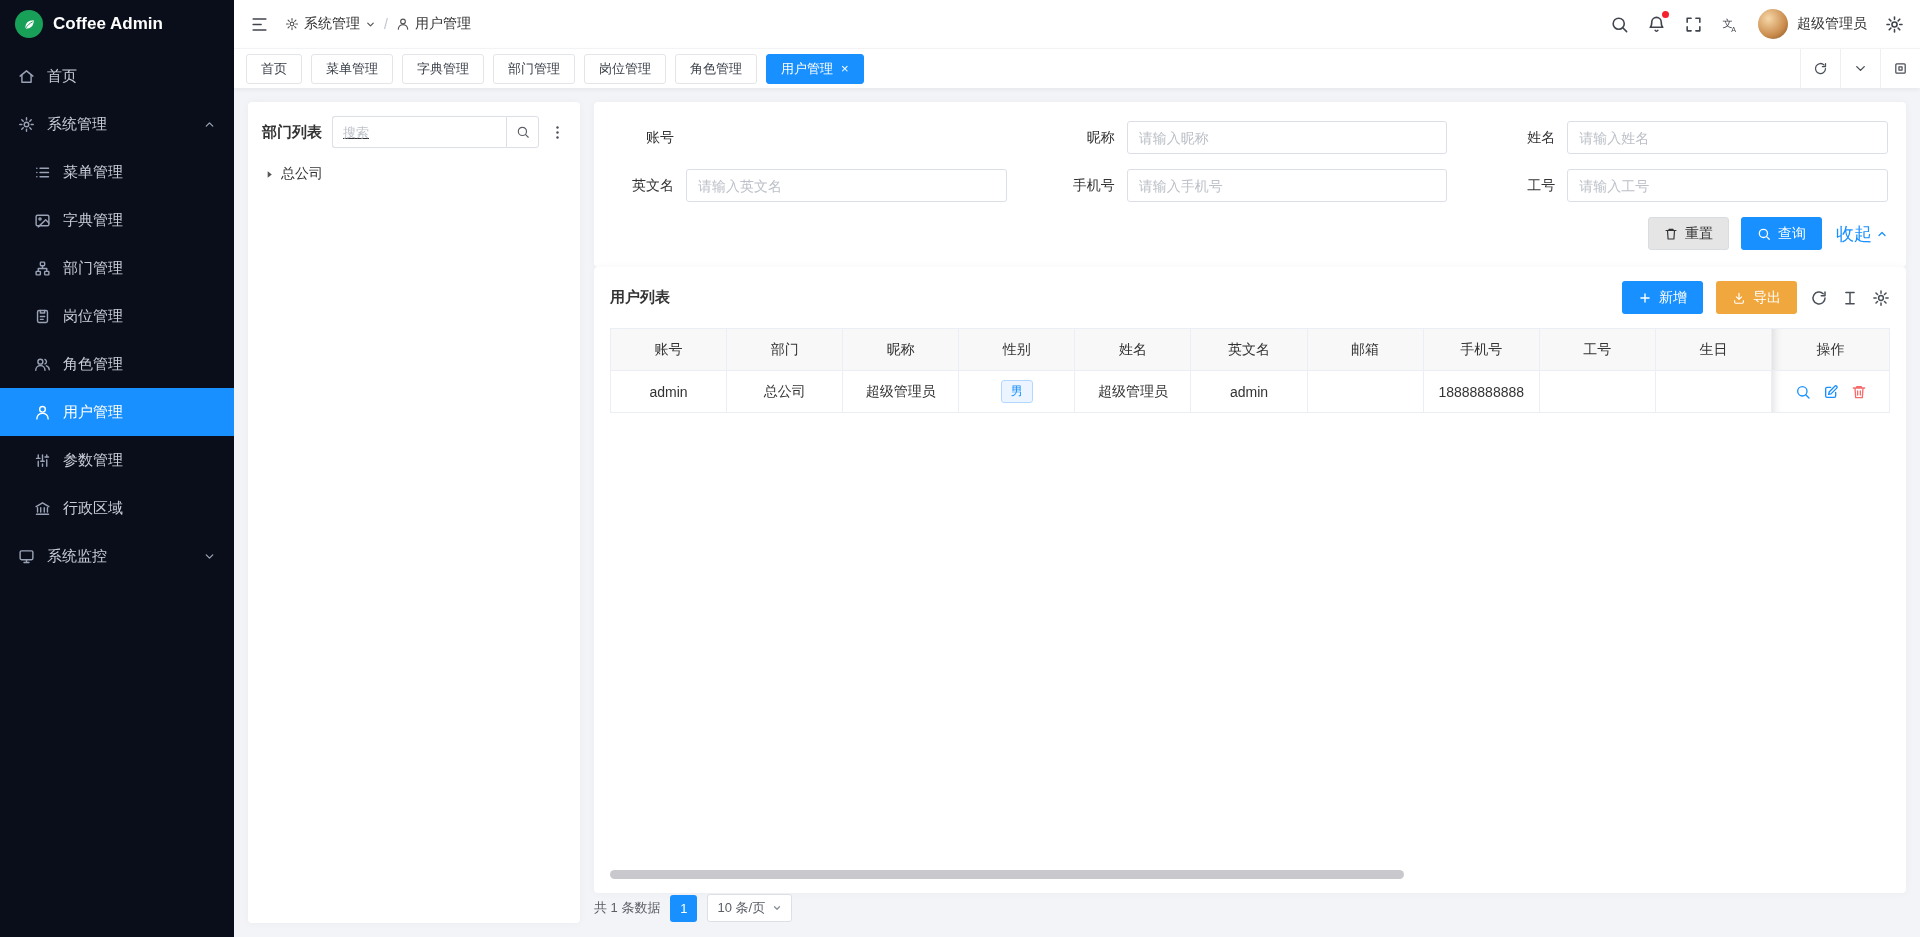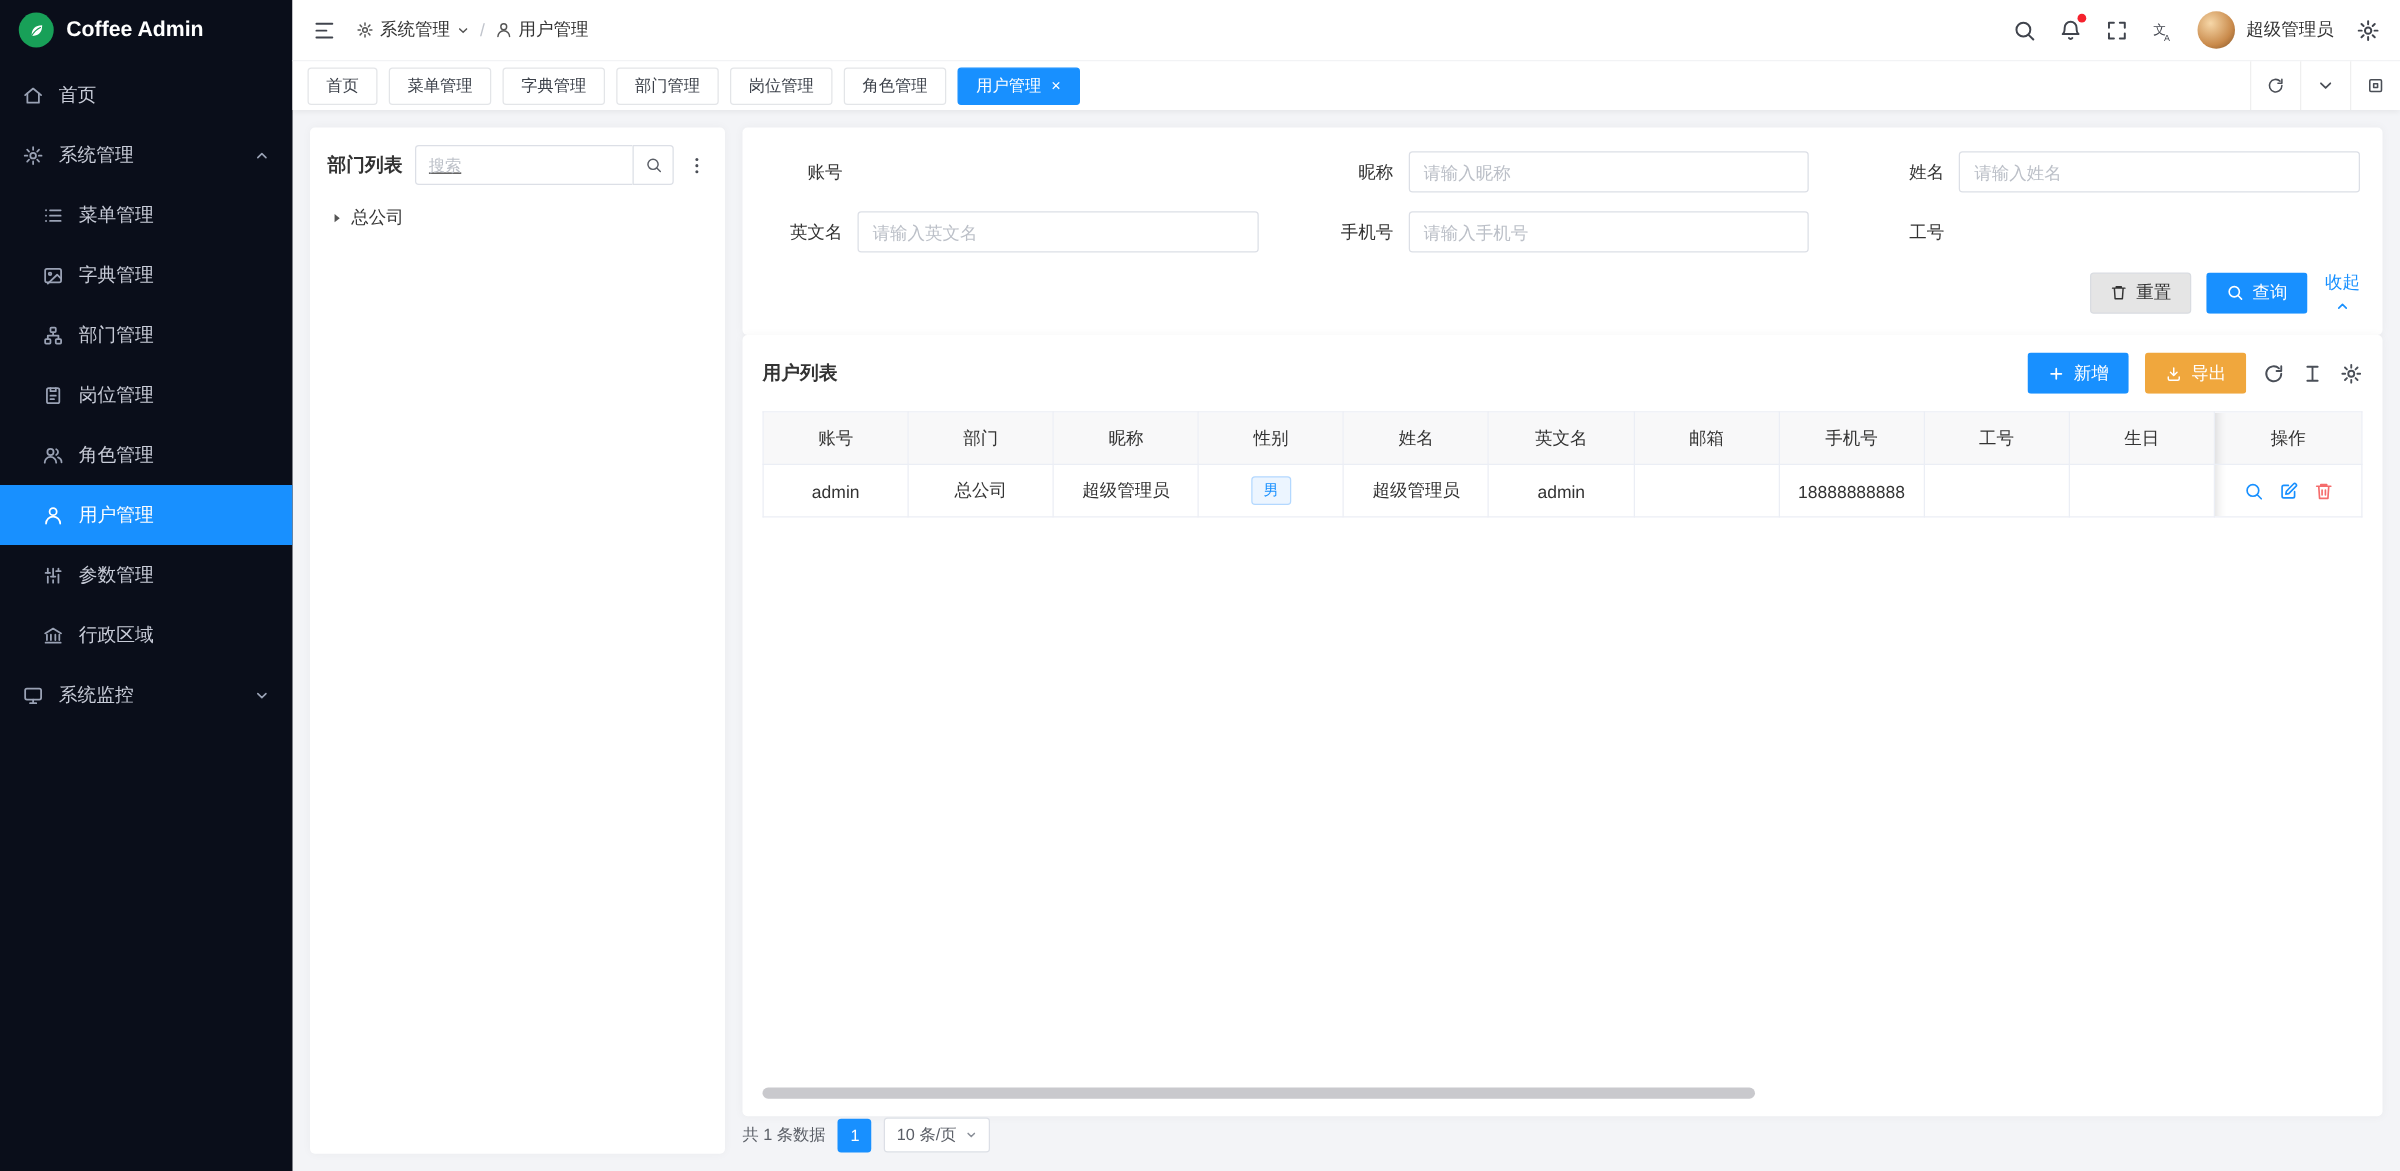--- a/index.html
+++ b/index.html
@@ -83,21 +83,21 @@
   .form-field{display:flex;align-items:center;min-width:0;}
   .form-label{width:74px;text-align:right;padding-right:12px;color:#333;font-size:14px;flex:none;white-space:nowrap;}
   .form-input{flex:1;height:33px;border:1px solid #dcdfe6;border-radius:3px;padding:0 11px;font-size:14px;color:#333;outline:none;min-width:0;background:#fff;}
   .form-input::placeholder{color:#bcc0c8;}
   .form-actions{display:flex;justify-content:flex-end;align-items:center;gap:12px;margin-top:15px;}
   .btn{display:inline-flex;align-items:center;gap:7px;height:33px;padding:0 15px;border-radius:3px;font-size:14px;cursor:pointer;border:1px solid transparent;white-space:nowrap;}
   .btn .ic{width:14px;height:14px;}
   .btn-plain{background:#e5e5e5;border-color:#d9dce1;color:#333;}
   .btn-primary{background:var(--primary);color:#fff;}
   .btn-warning{background:var(--warning);color:#fff;}
-  .link-collapse{color:var(--primary);display:inline-flex;align-items:center;gap:4px;font-size:14px;cursor:pointer;margin-left:2px;flex-direction:column;}
+  .link-collapse{color:var(--primary);display:inline-flex;align-items:center;gap:4px;font-size:18px;cursor:pointer;margin-left:2px;}
   .link-collapse .ic{width:12px;height:12px;}
 
   .table-card{flex:1;padding:14px 16px;display:flex;flex-direction:column;min-height:0;}
   .table-head{display:flex;align-items:center;margin-bottom:14px;}
   .table-title{font-size:15px;font-weight:bold;}
   .table-tools{margin-left:auto;display:flex;align-items:center;gap:13px;}
   .tool-ic{width:18px;height:18px;color:#4a4f58;cursor:pointer;}
   .tool-ic svg{width:100%;height:100%;}
 
   table.user-table{width:100%;border-collapse:collapse;table-layout:fixed;font-size:14px;color:#333;}
@@ -430,20 +430,21 @@
           <div class="form-field">
             <span class="form-label">英文名</span>
             <input class="form-input" placeholder="请输入英文名" style="">
           </div>
           <div class="form-field">
             <span class="form-label">手机号</span>
             <input class="form-input" placeholder="请输入手机号" style="">
           </div>
           <div class="form-field">
             <span class="form-label">工号</span>
+            <input class="form-input" placeholder="请输入工号" style="">
           </div>
         </div>
         <div class="form-actions">
           <button class="btn btn-plain">
             <span class="ic">
                 <svg viewBox="0 0 24 24" fill="none" stroke="currentColor" stroke-width="2" stroke-linecap="round" stroke-linejoin="round">
                   <path d="M3.5 6h17M8.5 6V4h7v2M6 6l1 14.5h10L18 6"></path>
                 </svg>
               </span>
             <span>重置</span>

